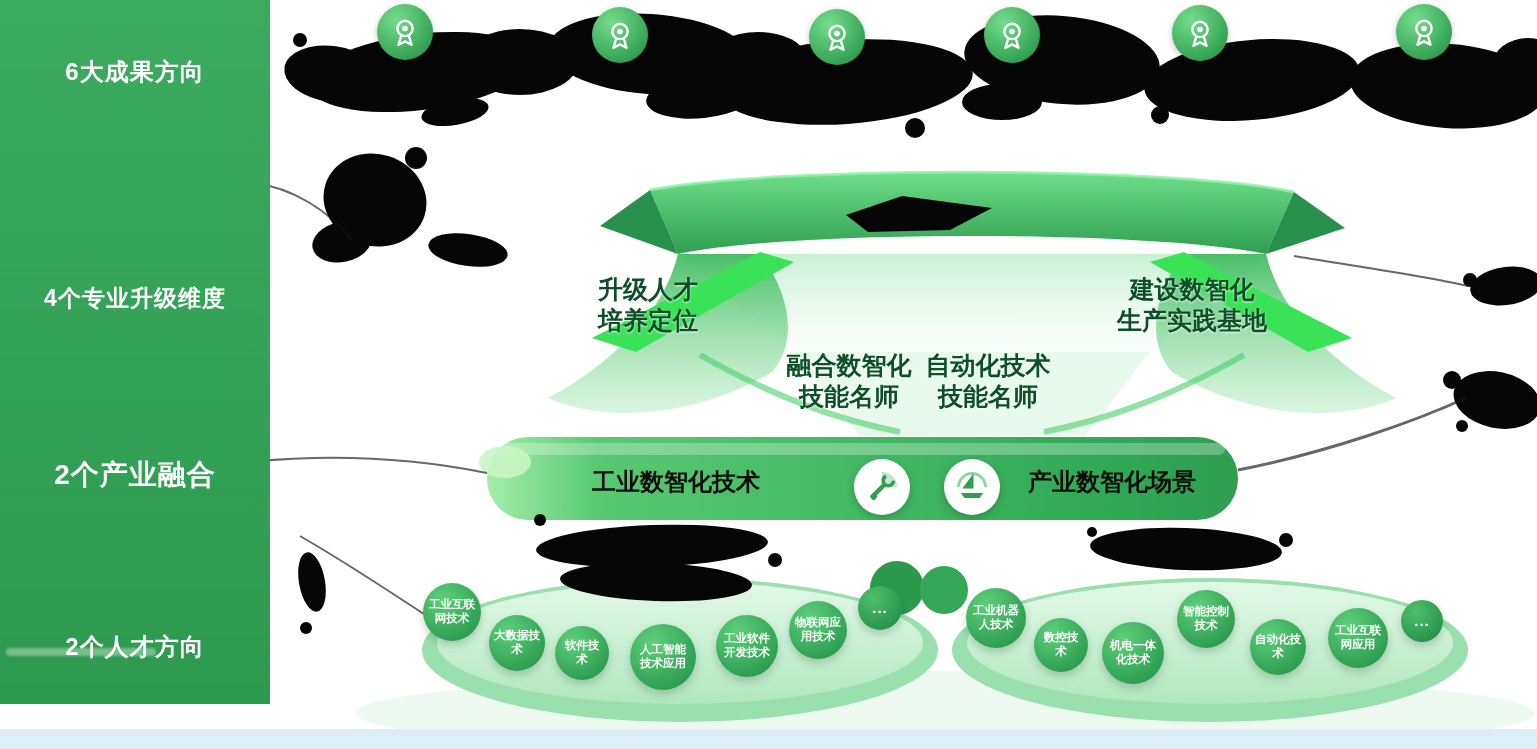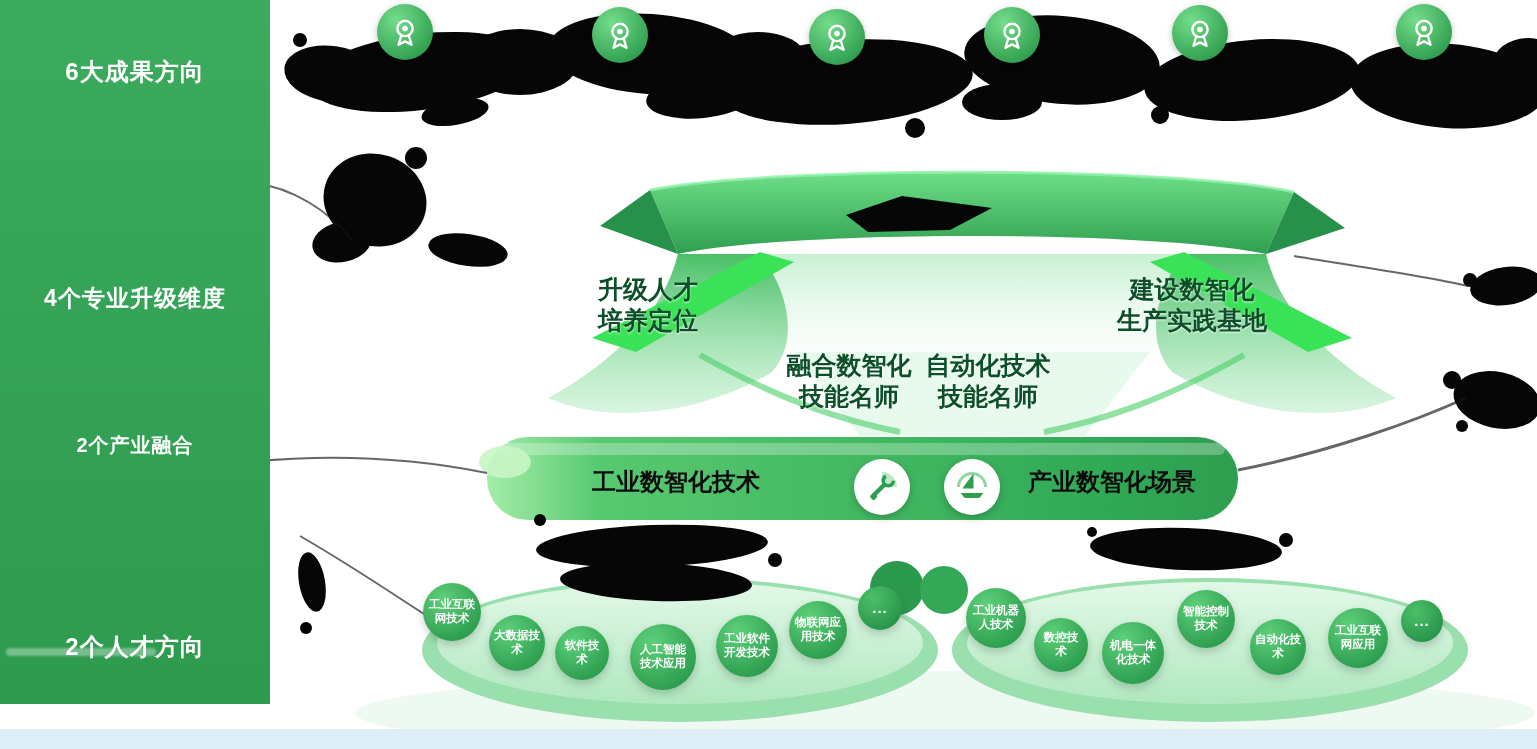--- a/index.html
+++ b/index.html
@@ -150,21 +150,21 @@
       <path d="M1238,470 C1330,452 1418,420 1466,398" stroke-width="3"></path>
       <path d="M300,536 C352,566 396,596 430,618" stroke-width="2"></path>
       <path d="M248,182 C292,186 330,212 352,240" stroke-width="2"></path>
       <path d="M1294,256 C1380,270 1436,278 1468,286" stroke-width="2"></path>
     </g>
   </svg>
 
   <aside class="sidebar">
     <div class="side-label" style="top:56px;font-size:24px">6大成果方向</div>
     <div class="side-label" style="top:283px;font-size:23px">4个专业升级维度</div>
-    <div class="side-label" style="top:432px;font-size:20px">2个产业融合</div>
+    <div class="side-label" style="top:456px;font-size:28px">2个产业融合</div>
     <div class="side-label" style="top:631px;font-size:24px">2个人才方向</div>
     <div class="footnote"></div>
   </aside>
 
   <div>
     <div class="ach-icon" style="left:377px;top:4px">
         <svg viewBox="0 0 24 24">
           <use href="#awardGlyph"></use>
         </svg>
       </div>

